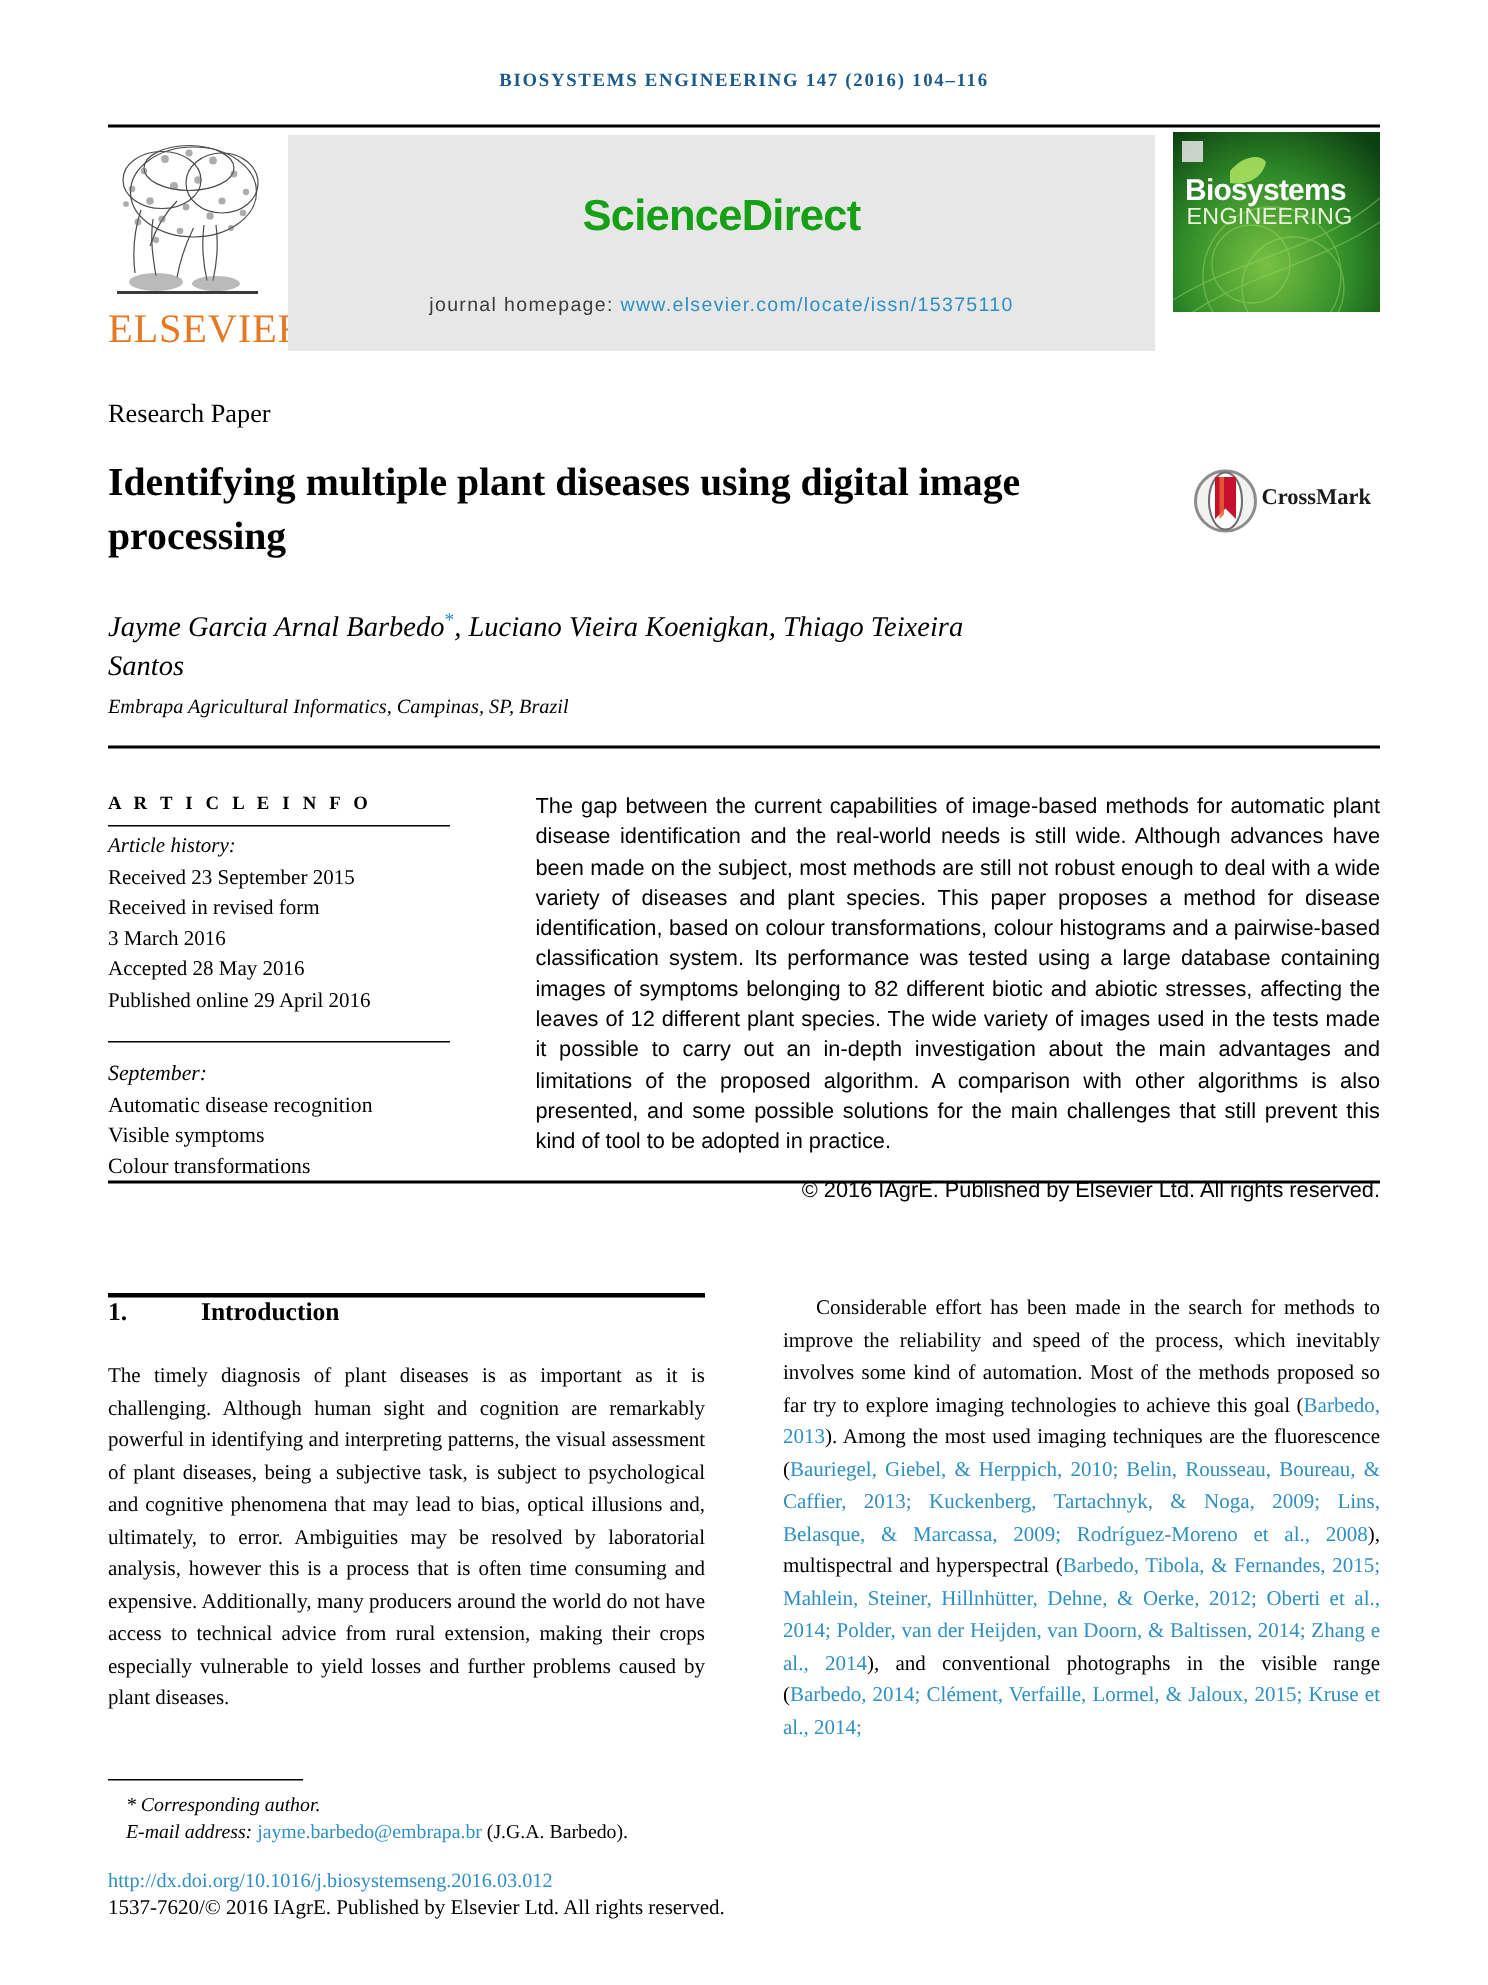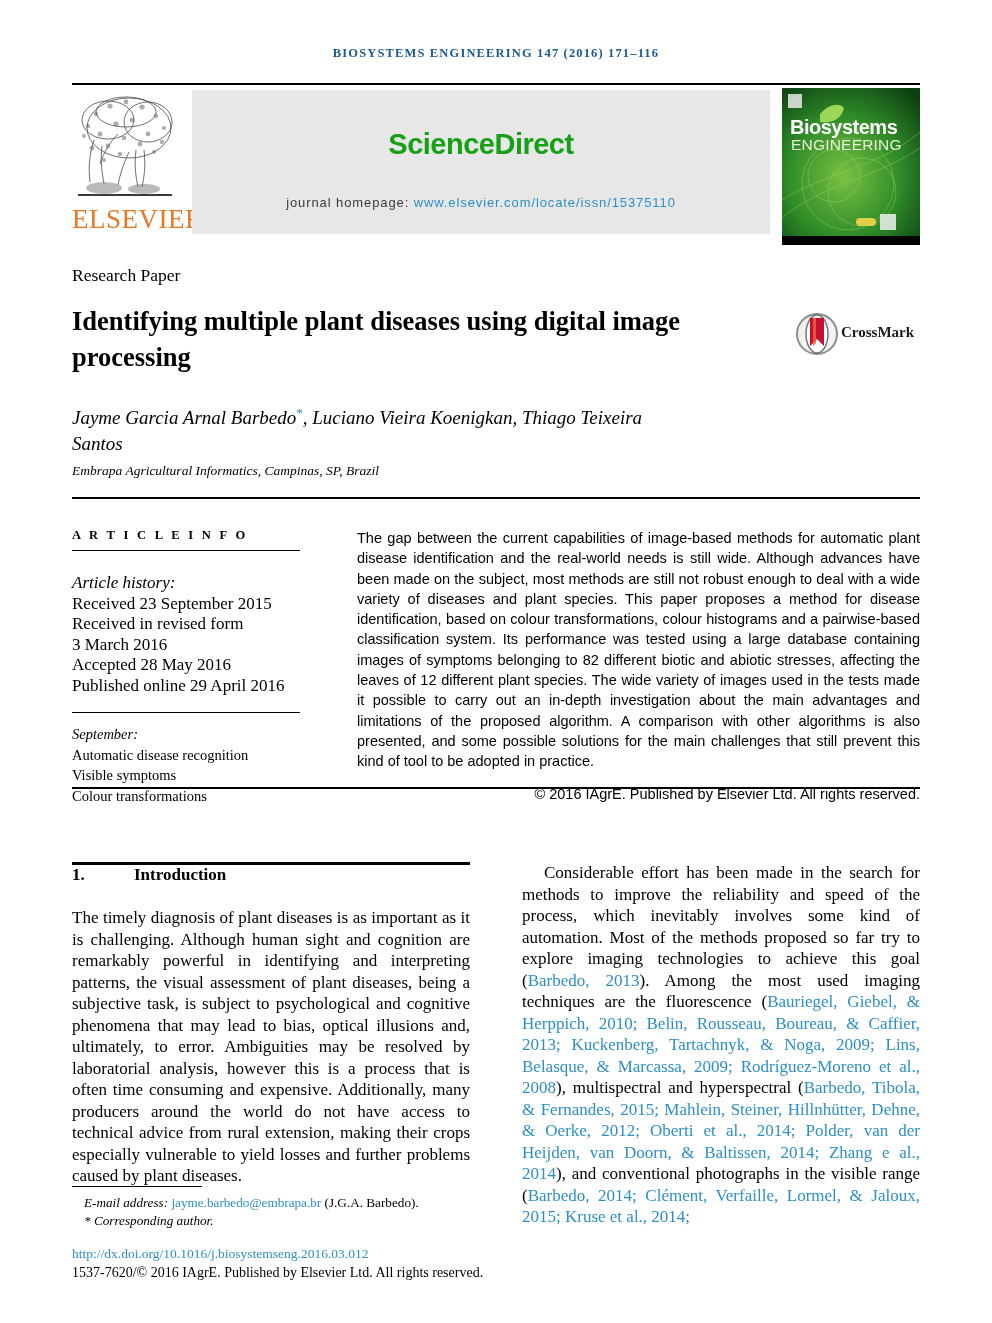--- a/index.html
+++ b/index.html
@@ -110,22 +110,22 @@
     font-size: 13px;
     letter-spacing: 0.9px;
     color: #3a3a3a;
   }
   .sd-homepage .link { color: #2e8fc4; }
 
   .cover {
     position: absolute;
     left: 710px; top: 0px;
     width: 138px;
-    height: 157px;
-    background: #000000;
+    height: 120px;
+    background: #a21caf;
     overflow: hidden;
   }
   .cover-title1 {
     position: absolute;
     left: 8px; top: 28px;
     font-family: "Liberation Sans", sans-serif;
     font-size: 20px;
     font-weight: bold;
     color: #ffffff;
     letter-spacing: -0.5px;
@@ -211,23 +211,23 @@
     font-weight: bold;
     letter-spacing: 2.8px;
   }
   .info-rule {
     margin-top: 7px;
     width: 228px;
     height: 1px;
     background: #000;
   }
   .info-block {
-    margin-top: 22px;
-    font-family: "Liberation Serif", serif;
-    font-size: 17px;
+    margin-top: 4px;
+    font-family: "Liberation Serif", serif;
+    font-size: 14px;
     line-height: 20.5px;
   }
   .info-block .lead { font-style: italic; }
   .kw-rule {
     margin-top: 16px;
     width: 228px;
     height: 1px;
     background: #000;
   }
   .kw-block {
@@ -285,21 +285,21 @@
     font-weight: bold;
     font-size: 17px;
   }
   .sec-num {
     display: inline-block;
     width: 62px;
   }
   .body-p {
     margin-top: 22px;
     font-family: "Liberation Serif", serif;
-    font-size: 17px;
+    font-size: 14px;
     line-height: 21.5px;
     text-align: justify;
     text-justify: inter-word;
   }
   .col-right .body-p { margin-top: 0; text-indent: 22px; }
   .ref { color: #2e8fc4; }
 
   
   .foot-rule {
     position: absolute;
@@ -332,21 +332,21 @@
     font-size: 14px;
     color: #000;
   }
   .link { text-decoration: none; }
 </style>
 </head>
 <body>
 
 <div class="page">
 
-  <div class="running-head">BIOSYSTEMS ENGINEERING 147 (2016) 171–116</div>
+  <div class="running-head">BIOSYSTEMS ENGINEERING 147 (2016) 104–116</div>
 
   <div class="rule-top"></div>
 
   <div class="masthead">
 
     <div class="elsevier-logo">
       <div class="tree-box">
         <svg width="102" height="112" viewBox="0 0 102 112">
           <g fill="none" stroke="#4a4a4a" stroke-width="0.8">
             <ellipse cx="55" cy="38" rx="42" ry="30"></ellipse>
@@ -483,23 +483,23 @@
 
   <div class="col-right">
     <div class="body-p">
       <span>Considerable effort has been made in the search for methods to improve the reliability and speed of the process, which inevitably involves some kind of automation. Most of the methods proposed so far try to explore imaging technologies to achieve this goal (</span><span class="ref">Barbedo, 2013</span><span>). Among the most used imaging techniques are the fluorescence (</span><span class="ref">Bauriegel, Giebel, &amp; Herppich, 2010; Belin, Rousseau, Boureau, &amp; Caffier, 2013; Kuckenberg, Tartachnyk, &amp; Noga, 2009; Lins, Belasque, &amp; Marcassa, 2009; Rodríguez-Moreno et al., 2008</span><span>), multispectral and hyperspectral (</span><span class="ref">Barbedo, Tibola, &amp; Fernandes, 2015; Mahlein, Steiner, Hillnhütter, Dehne, &amp; Oerke, 2012; Oberti et al., 2014; Polder, van der Heijden, van Doorn, &amp; Baltissen, 2014; Zhang e al., 2014</span><span>), and conventional photographs in the visible range (</span><span class="ref">Barbedo, 2014; Clément, Verfaille, Lormel, &amp; Jaloux, 2015; Kruse et al., 2014;</span>
     </div>
   </div>
 
   <div class="foot-rule"></div>
   <div class="footnote">
     <div class="fn-indent">
-      <span class="ital">E-mail address: </span><span class="ref">jayme.barbedo@embrapa.br</span><span> (J.G.A. Barbedo).</span>
-    </div>
-    <div class="fn-indent">
       <span class="ital">*</span>
       <span class="ital">Corresponding author.</span>
     </div>
+    <div class="fn-indent">
+      <span class="ital">E-mail address: </span><span class="ref">jayme.barbedo@embrapa.br</span><span> (J.G.A. Barbedo).</span>
+    </div>
   </div>
   <div class="doi-line">http://dx.doi.org/10.1016/j.biosystemseng.2016.03.012</div>
   <div class="issn-line">1537-7620/© 2016 IAgrE. Published by Elsevier Ltd. All rights reserved.</div>
 
 </div>
 
 </body></html>

